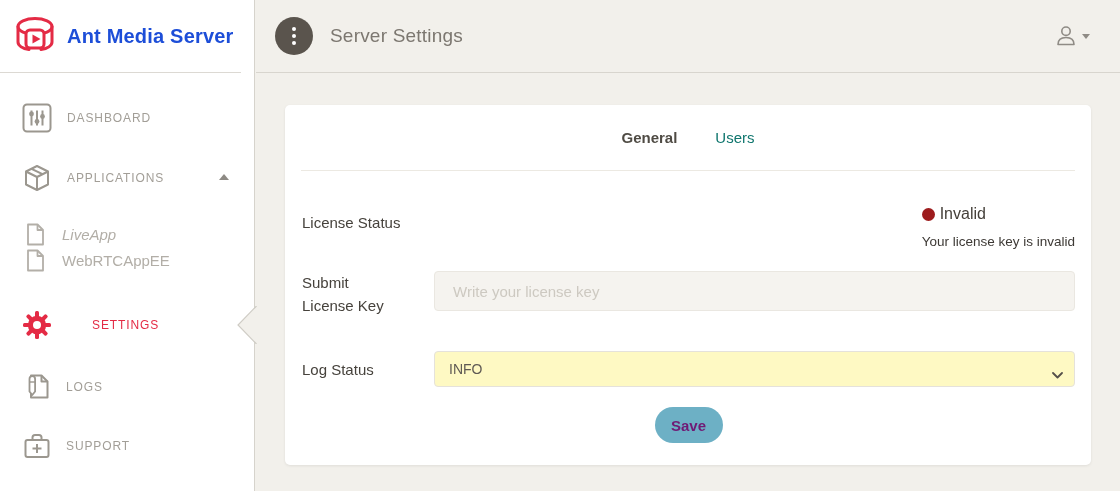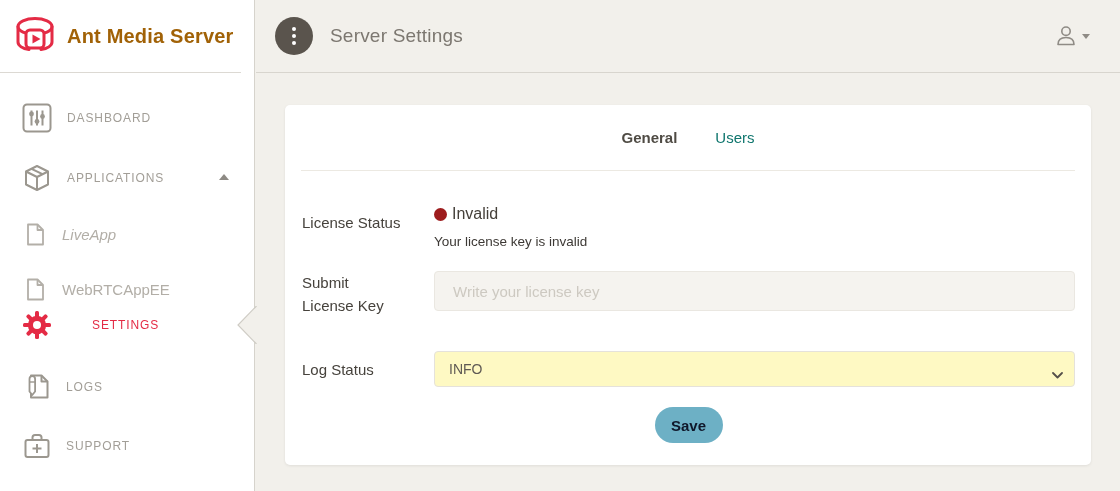--- a/index.html
+++ b/index.html
@@ -15,21 +15,21 @@
   .sidebar {
     position:absolute; left:0; top:0; width:255px; height:491px;
     background:#ffffff; border-right:1px solid #d6d3cc;
   }
   .logo-row {
     height:73px; display:flex; align-items:center;
     padding-left:12px; margin-right:13px;
     border-bottom:1px solid #dcd9d3;
   }
   .brand-name {
-    color:#a16207; font-size:20px; font-weight:600;
+    color:#1d4ed8; font-size:20px; font-weight:600;
     margin-left:9px; letter-spacing:.2px; white-space:nowrap;
   }
   .nav-item { position:absolute; display:flex; align-items:center; cursor:pointer; }
   .nav-label {
     margin-left:15px; font-size:12px; letter-spacing:.9px;
     color:#a29e97; font-weight:500;text-align:right;
   }
   .nav-sub .nav-label {
     margin-left:17px; font-size:15px; letter-spacing:0; color:#b2aea7;
   }
@@ -75,21 +75,21 @@
   .tab { font-size:15px; cursor:pointer; }
   .tab.active { color:#4f4b44; font-weight:600; }
   .tab.inactive { color:#0f766e; font-weight:500; }
   .tab-divider { margin:0 16px; border-bottom:1px solid #ece9e2; }
 
   .form { padding:34px 16px 0 17px; }
   .row { display:flex; }
   .row-label {
     width:132px; padding-right:12px; font-size:15px; color:#46423c; line-height:23px;
   }
-  .row-license { margin-bottom:22px; }
+  .row-license { margin-bottom:22px;justify-content:space-between; }
   .row-license .row-label { padding-top:6px; }
   .status-line { display:flex; align-items:center; }
   .status-dot { width:13px; height:13px; border-radius:50%; background:#9d1c1d; margin-right:5px; }
   .status-value { font-size:16px; color:#45403a; }
   .status-message { margin-top:11px; font-size:13.5px; color:#3d3935; }
 
   .row-input { margin-bottom:34px; }
   .license-input {
     flex:1; height:40px; background:#f5f3ef; border:1px solid #eae7e1;
     border-radius:4px; padding:0 18px; font-size:15px; color:#55504a;
@@ -104,21 +104,21 @@
     border-radius:4px; padding:0 30px 0 14px; font-size:14px; color:#5f5a54;
     font-family:"Liberation Sans", sans-serif;
     appearance:none; -webkit-appearance:none; -moz-appearance:none;
     outline:none; cursor:pointer;
   }
   .select-chevron { position:absolute; right:12px; top:14px; pointer-events:none; }
 
   .save-row { display:flex; justify-content:center; }
   .save-btn {
     width:68px; height:36px; border-radius:18px; border:none;
-    background:#6db0c5; color:#0f172a; font-size:15px; font-weight:bold;
+    background:#6db0c5; color:#701a75; font-size:15px; font-weight:bold;
     font-family:"Liberation Sans", sans-serif; cursor:pointer;
   }
 </style>
 </head>
 <body>
 
 <div class="sidebar">
 
   <div class="logo-row">
     <span style="display:inline-flex;">
@@ -164,21 +164,21 @@
   <div class="nav-item nav-sub" style="left:26px; top:223px;font-style:italic;">
     <span style="display:inline-flex;">
       <svg width="19" height="23" viewBox="0 0 19 23" fill="none">
         <path d="M2 1.5 H11.5 L17 7 V21.5 H2 Z" stroke="#b3afa8" stroke-width="1.8" stroke-linejoin="round"></path>
         <path d="M11.5 1.5 V7 H17" stroke="#b3afa8" stroke-width="1.8" stroke-linejoin="round"></path>
       </svg>
     </span>
     <span class="nav-label">LiveApp</span>
   </div>
 
-  <div class="nav-item nav-sub" style="left:26px; top:278px;">
+  <div class="nav-item nav-sub" style="left:26px; top:249px;">
     <span style="display:inline-flex;">
       <svg width="19" height="23" viewBox="0 0 19 23" fill="none">
         <path d="M2 1.5 H11.5 L17 7 V21.5 H2 Z" stroke="#b3afa8" stroke-width="1.8" stroke-linejoin="round"></path>
         <path d="M11.5 1.5 V7 H17" stroke="#b3afa8" stroke-width="1.8" stroke-linejoin="round"></path>
       </svg>
     </span>
     <span class="nav-label">WebRTCAppEE</span>
   </div>
 
   <div class="nav-item active" style="left:22px; top:310px;">

